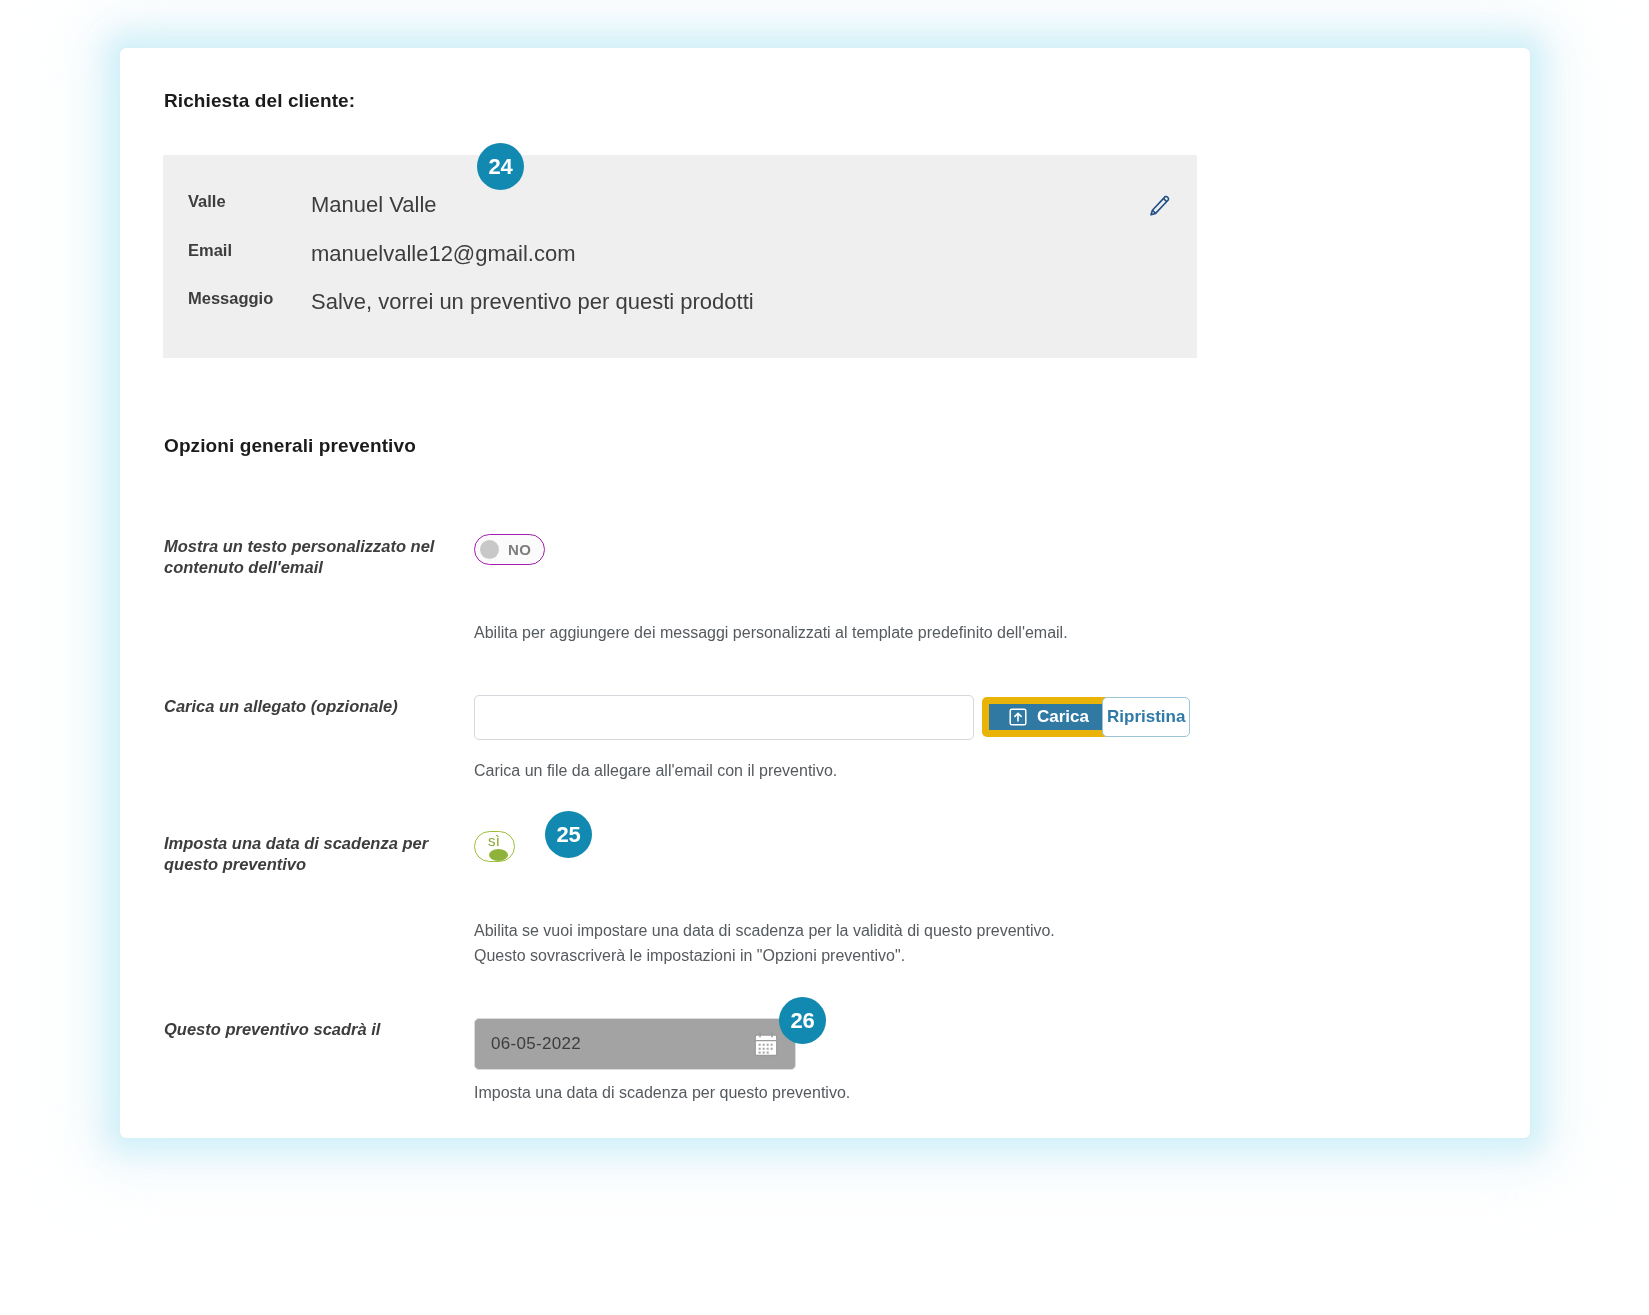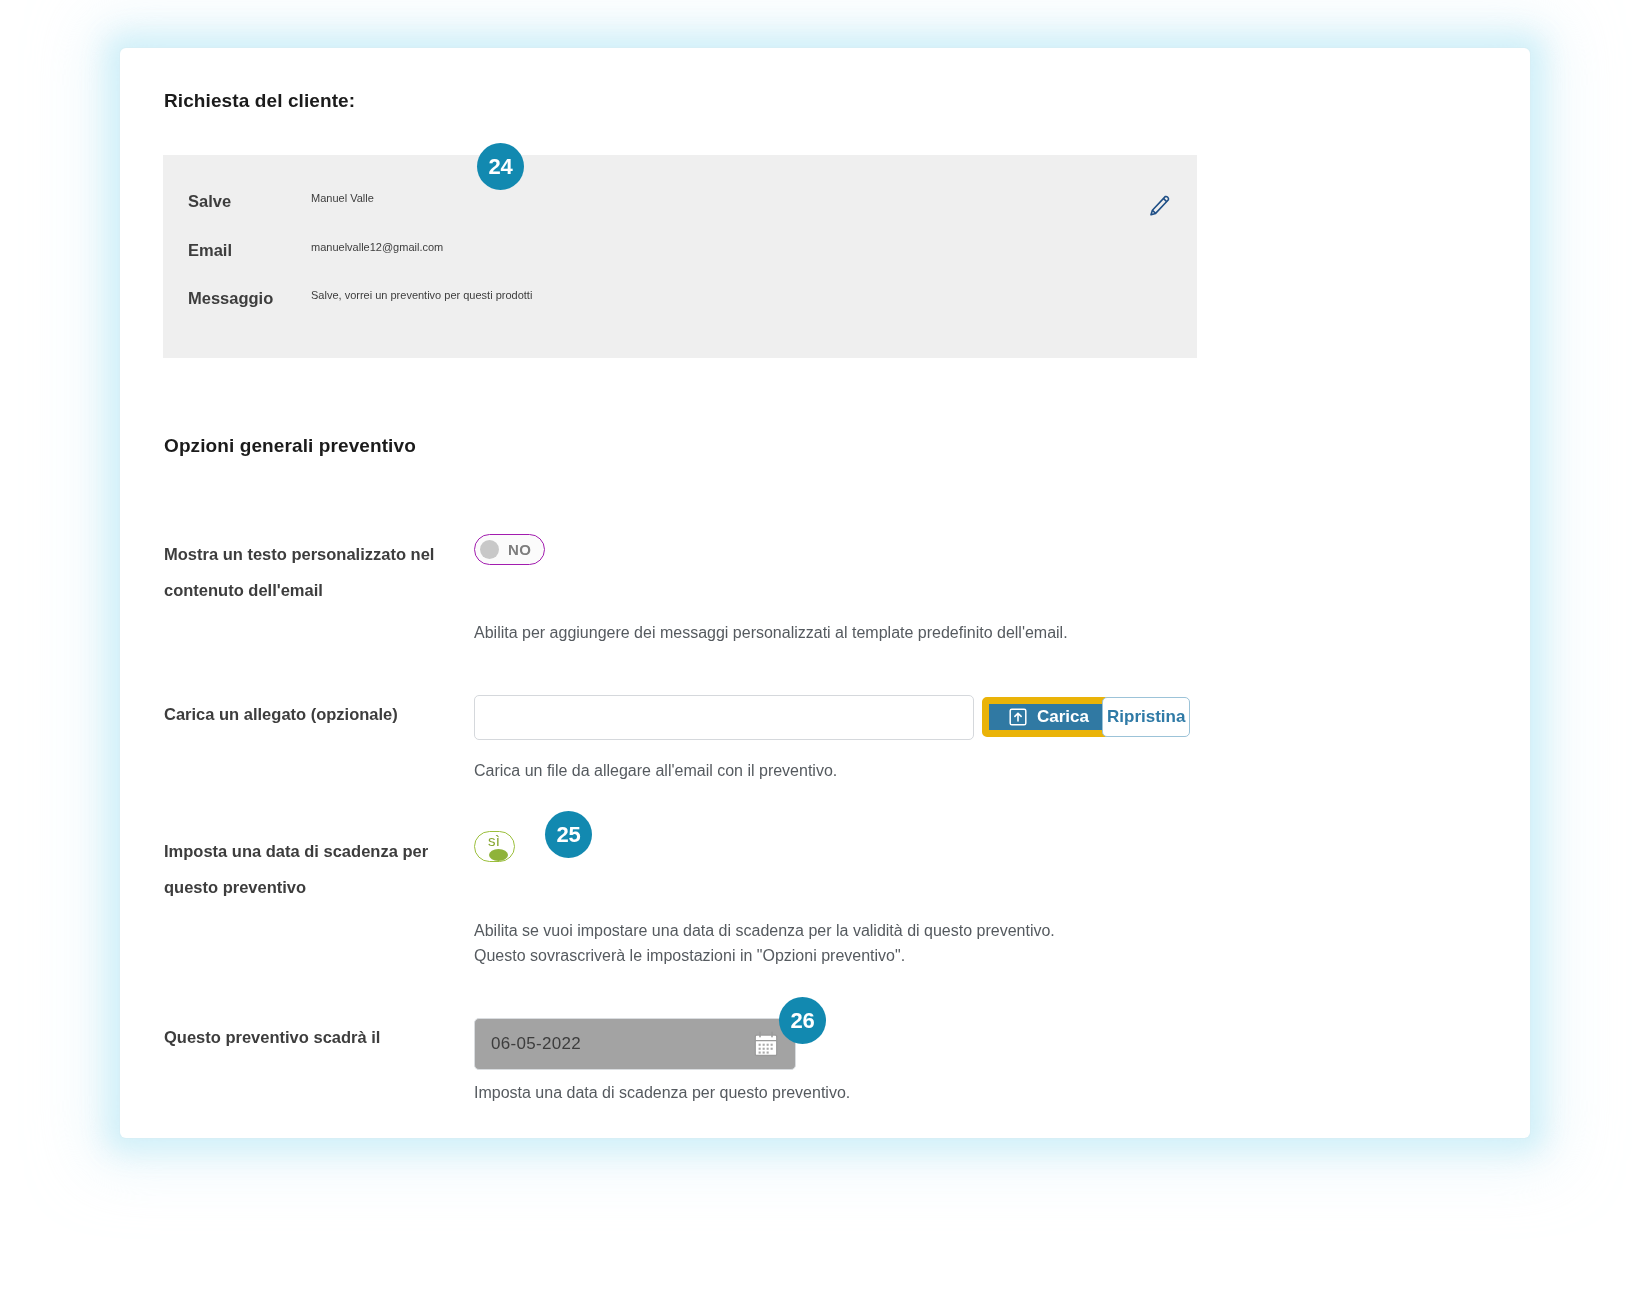--- a/index.html
+++ b/index.html
@@ -68,21 +68,21 @@
     position: absolute;
     left: 25px;
     font-size: 16.5px;
     font-weight: bold;
     color: #3d3d3d;
     white-space: nowrap;
   }
   .req-value {
     position: absolute;
     left: 148px;
-    font-size: 11px;
+    font-size: 22px;
     color: #3d3d3d;
     white-space: nowrap;
   }
   .r1 { top: 37px; }
   .r2 { top: 86px; }
   .r3 { top: 134px; }
 
   .edit-icon {
     position: absolute;
     left: 980px;
@@ -113,21 +113,22 @@
   #badge-26 { left: 659px; top: 937px; }
 
   
   .form-label {
     position: absolute;
     left: 44px;
     width: 300px;
     font-size: 16.5px;
     font-weight: bold;
     color: #3d3d3d;
-    line-height: 36px;
+    line-height: 21px;
+    font-style: italic;
   }
   .control-col { position: absolute; left: 354px; }
 
   .helper {
     position: absolute;
     left: 354px;
     font-size: 16px;
     color: #555a5f;
     line-height: 25px;
     white-space: pre-line;
@@ -236,21 +237,21 @@
 
 <div class="page">
   <div class="glow"></div>
 
   <div class="card">
 
     <div class="section-title" id="t-richiesta">Richiesta del cliente:</div>
 
     <div class="request-box">
 
-      <div class="req-label r1">Salve</div>
+      <div class="req-label r1">Valle</div>
       <div class="req-value r1">Manuel Valle</div>
 
       <div class="req-label r2">Email</div>
       <div class="req-value r2">manuelvalle12@gmail.com</div>
 
       <div class="req-label r3">Messaggio</div>
       <div class="req-value r3">Salve, vorrei un preventivo per questi prodotti</div>
 
       <div class="edit-icon">
         <svg width="30" height="30" viewBox="0 0 30 30">

